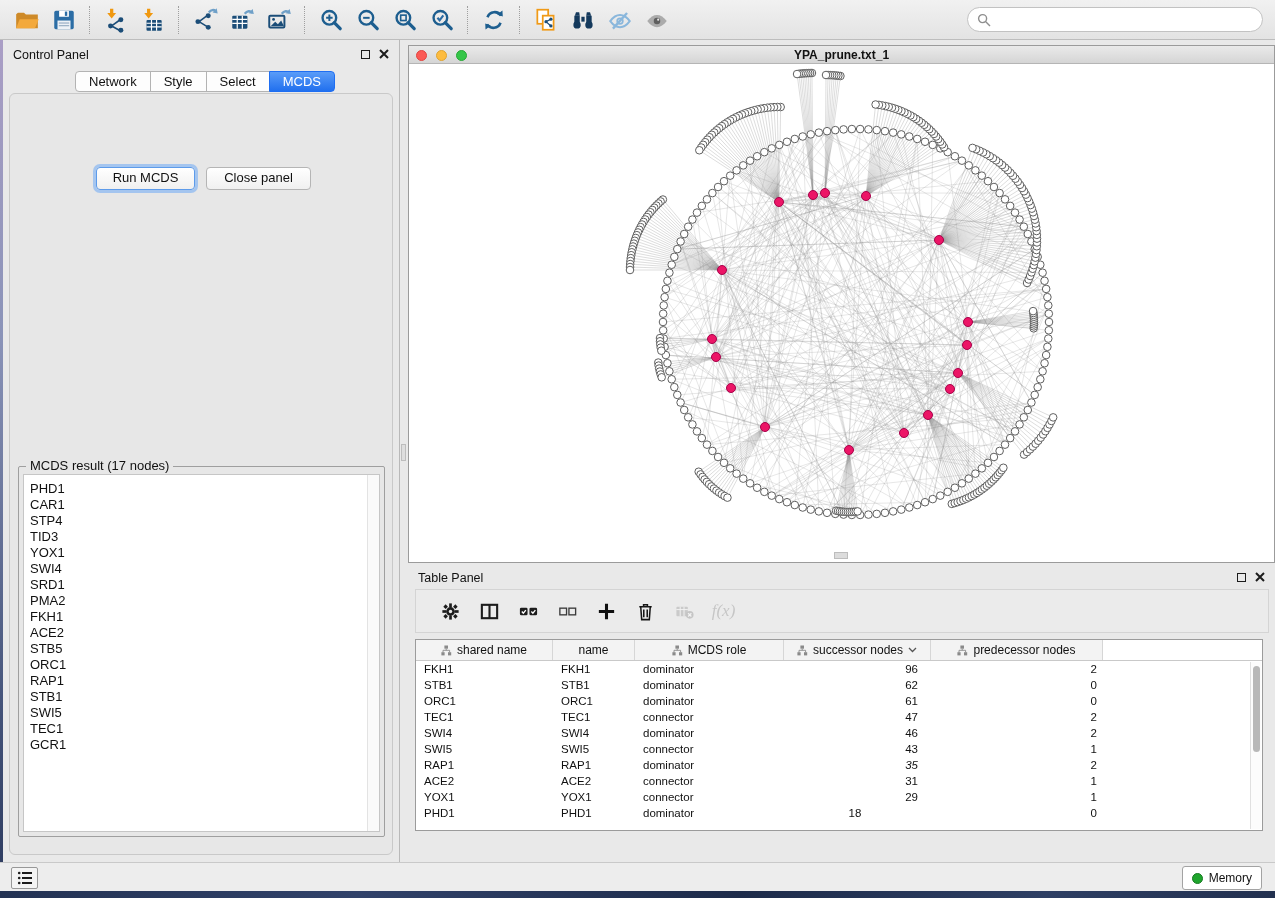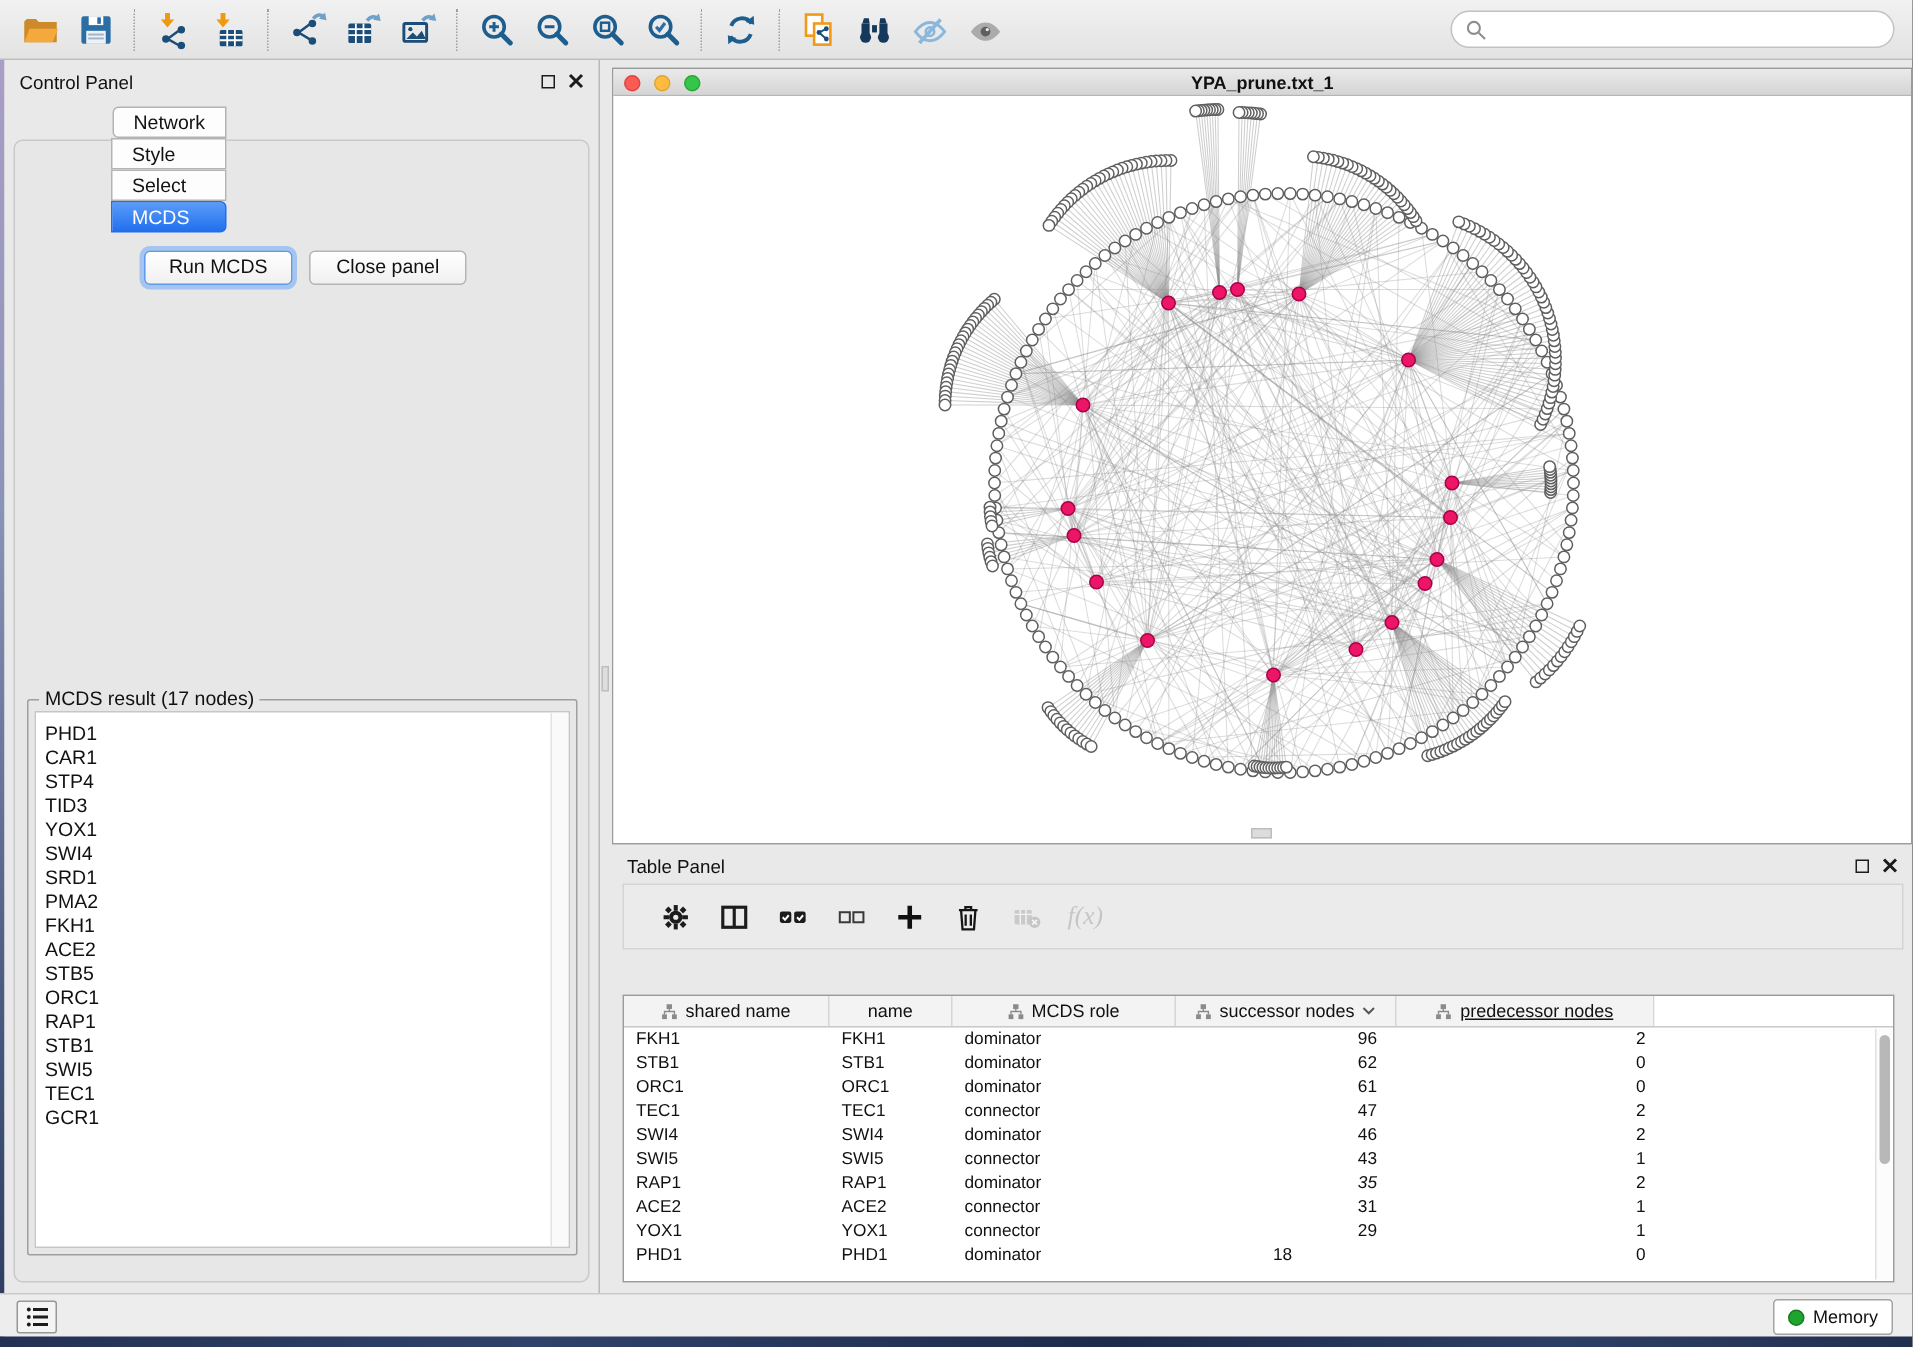--- a/index.html
+++ b/index.html
@@ -26,21 +26,21 @@
     background:linear-gradient(#aa9ec5,#8a93b8 35%,#45547a 78%,#2c3a5e); }
   #wall-bottom { position:absolute; left:0; top:891px; width:1275px; height:7px;
     background:linear-gradient(90deg,#233253,#31426a 28%,#1d2b4a 58%,#2e3f64 82%,#22304f); }
   
   #control-panel { position:absolute; left:3px; top:40px; width:397px; height:822px;
     background:#e9e9e9; border-right:1px solid #b9b9b9; }
   .panel-title { position:absolute; left:10px; top:8px; font-size:12.5px; }
   .win-btns { position:absolute; right:10px; top:9px; display:flex; gap:9px; align-items:center; }
   .float-ic { width:9px; height:9px; border:1.5px solid #1c1c1c; display:inline-block; }
   .close-ic svg { width:10px; height:10px; display:block; }
-  .seg-row { display:flex;flex-direction:column; }
+  .seg-row { display:flex; }
   .seg { height:21px; padding:0 13px; border:1px solid #b3b3b3; background:#fdfdfd;
     font-size:13px; display:flex; align-items:center; margin-left:-1px; cursor:default; white-space:nowrap; }
   .seg.first { border-radius:4px 0 0 4px; margin-left:0; }
   .seg.last { border-radius:0 4px 4px 0; }
   .seg.active { background:linear-gradient(#5a9cf8,#2170ee); border-color:#1f6ef2; color:#fff; }
   #cp-tabs { position:absolute; left:72px; top:31px; z-index:2; }
   #cp-content { position:absolute; left:6px; top:53px; width:384px; height:762px;
     background:#e7e7e7; border:1px solid #c9c9c9; border-radius:6px; }
   #opt-label { position:absolute; left:0; right:0; top:16px; text-align:center; }
   #dropdown { position:absolute; left:38px; top:39px; width:314px; height:24px;
@@ -82,21 +82,21 @@
   
   #table-panel { position:absolute; left:0; top:523px; width:867px; height:295px; }
   #tp-toolbar { position:absolute; left:7px; top:26px; right:6px; height:44px;
     background:#ebebeb; border:1px solid #d4d4d4; display:flex; align-items:center; padding-left:15px; }
   .tp-btn { width:39px; height:36px; display:flex; align-items:center; justify-content:center; }
   .tp-btn svg { width:21px; height:21px; }
   .tp-btn.disabled { opacity:.4; }
   .fx { font-family:"Liberation Serif","DejaVu Serif",serif; font-style:italic;
     font-size:17px; color:#8f8f8f; }
   #table-wrap { position:absolute; left:7px; top:76px; width:848px; height:192px;
-    background:#fff; border:1px solid #9b9b9b;margin-top:24px; }
+    background:#fff; border:1px solid #9b9b9b; }
   #thead { display:flex; height:21px; background:#f3f3f3; border-bottom:1px solid #c9c9c9; }
   .th { border-right:1px solid #d6d6d6; display:flex; align-items:center; justify-content:center;
     gap:5px; font-size:12px; }
   .th svg.colic { width:11px; height:11px; }
   .th svg.sort { width:9px; height:6px; }
   .th-filler { flex:1; background:#fff; }
   .tr { display:flex; height:16px; font-size:11.5px; }
   .td { padding:0 8px; line-height:16px; overflow:hidden; white-space:nowrap; }
   .td.num { text-align:right; padding-right:13px; }
   .td.num2 { text-align:right; padding-right:6px; }
@@ -1447,21 +1447,21 @@
                   <rect x="0.4" y="7.2" width="3.2" height="3.2"></rect>
                   <rect x="7" y="7.2" width="3.2" height="3.2"></rect>
                 </g>
                 <path d="M5.2 3.7v1.6M2 7.2V5.3h6.6v1.9" stroke="#8a8a8a" stroke-width="0.9" fill="none"></path>
               </svg>
               <span>successor nodes</span>
               <svg viewBox="0 0 9 6" class="sort">
                 <path d="M1 1l3.5 3.5L8 1" stroke="#555" stroke-width="1.3" fill="none"></path>
               </svg>
             </div>
-            <div class="th" style="width: 172px; text-decoration: underline;">
+            <div class="th" style="width: 172px;">
               <svg viewBox="0 0 11 11" class="colic">
                 <g fill="#8a8a8a">
                   <rect x="3.4" y="0.5" width="3.6" height="3.2"></rect>
                   <rect x="0.4" y="7.2" width="3.2" height="3.2"></rect>
                   <rect x="7" y="7.2" width="3.2" height="3.2"></rect>
                 </g>
                 <path d="M5.2 3.7v1.6M2 7.2V5.3h6.6v1.9" stroke="#8a8a8a" stroke-width="0.9" fill="none"></path>
               </svg>
               <span>predecessor nodes</span>
             </div>

